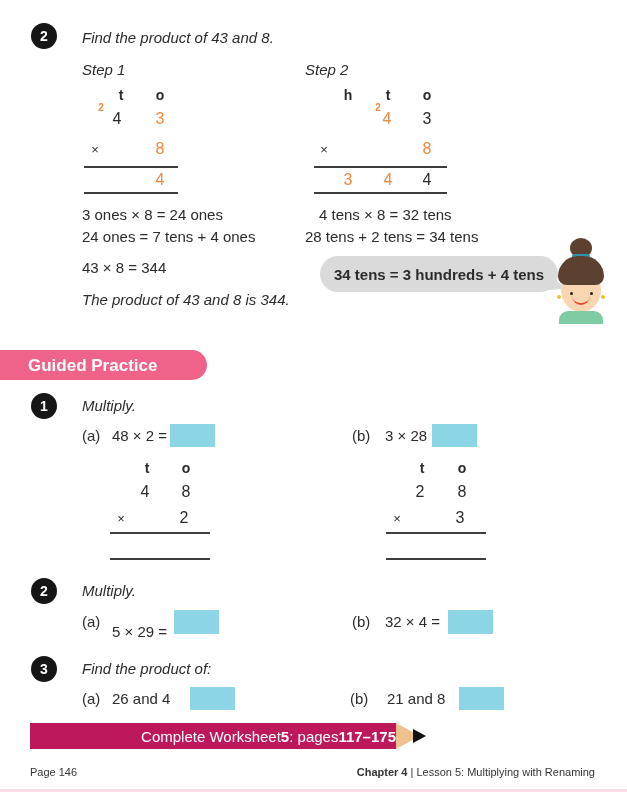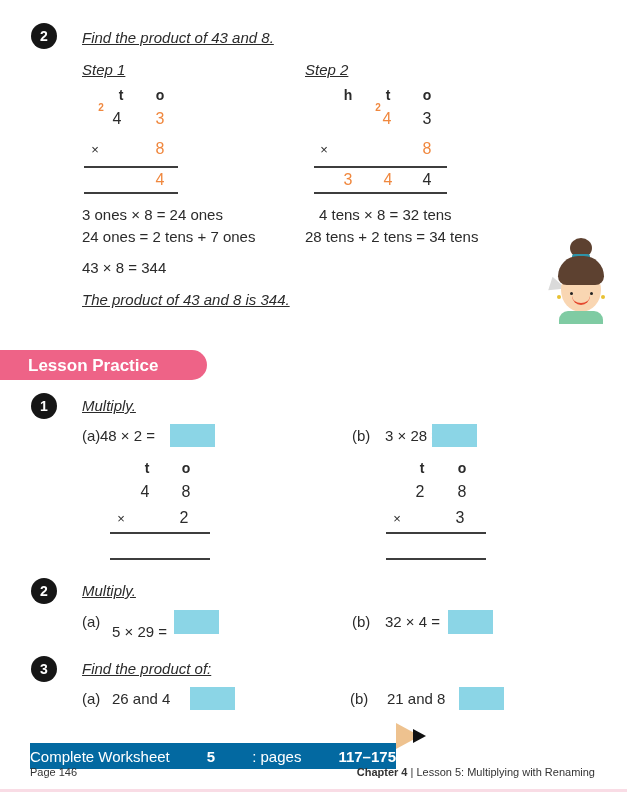--- a/index.html
+++ b/index.html
@@ -3,35 +3,35 @@
 <meta charset="utf-8">
 <style>
   html,body{margin:0;padding:0;background:#ffffff;}
   .page{position:relative;width:627px;height:792px;background:#ffffff;overflow:hidden;
         font-family:"Liberation Sans",sans-serif;color:#2b2b2b;}
   .abs{position:absolute;line-height:1;white-space:nowrap;}
   .ctr{transform:translateX(-50%);}
   .badge{width:26px;height:26px;border-radius:50%;background:#161616;color:#fff;
          font-weight:bold;font-size:14px;display:flex;align-items:center;justify-content:center;}
   .txt{font-size:15px;}
-  .it{font-style:italic;text-decoration:underline;}
+  .it{font-style:italic;}
   .head{font-weight:bold;font-size:14px;}
   .digit{font-size:16px;}
   .orange{color:#f0883f;}
   .carry{font-size:10px;font-weight:bold;}
   .opx{font-size:13px;}
   .hline{height:2px;background:#3d3d3d;}
   .ansbox{background:#8bd5e6;}
   .bubble{background:#dadada;border-radius:18px;display:flex;align-items:center;justify-content:center;
           font-size:15px;font-weight:600;}
   .bubble-tail{width:0;height:0;border-top:7px solid transparent;border-bottom:7px solid transparent;
                border-left:16px solid #dadada;}
   .gp-banner{background:#ee6387;border-radius:0 16px 16px 0;color:#fff;font-weight:bold;font-size:17px;
              display:flex;align-items:center;padding-left:28px;box-sizing:border-box;}
-  .ws-banner{background:#0369a1;color:#fff;font-size:15px;display:flex;align-items:center;justify-content:space-between;margin-top:20px;}
+  .ws-banner{background:#be185d;color:#fff;font-size:15px;display:flex;align-items:center;justify-content:flex-end;}
   .ws-banner b{font-weight:bold;}
   .pencil-wood{width:0;height:0;border-top:13px solid transparent;border-bottom:13px solid transparent;
                border-left:24px solid #eec28f;}
   .pencil-tip{width:0;height:0;border-top:7px solid transparent;border-bottom:7px solid transparent;
               border-left:13px solid #111;}
   .foot{font-size:11px;color:#333;}
   .foot b{font-weight:bold;}
   .char-part{position:absolute;}
 </style>
 </head>
@@ -63,47 +63,48 @@
   <div class="abs digit ctr" style="left:427px;top:111px;">3</div>
   <div class="abs opx ctr" style="left:324px;top:143px;">×</div>
   <div class="abs digit orange ctr" style="left:427px;top:141px;">8</div>
   <div class="abs hline" style="left:314px;top:166px;width:133px;"></div>
   <div class="abs digit orange ctr" style="left:348px;top:172px;">3</div>
   <div class="abs digit orange ctr" style="left:388px;top:172px;">4</div>
   <div class="abs digit ctr" style="left:427px;top:172px;">4</div>
   <div class="abs hline" style="left:314px;top:192px;width:133px;"></div>
 
   <div class="abs txt" style="left:82px;top:207px;">3 ones × 8 = 24 ones</div>
-  <div class="abs txt" style="left:82px;top:229px;">24 ones = 2 tens + 7 ones</div>
+  <div class="abs txt" style="left:82px;top:229px;">24 ones = 7 tens + 4 ones</div>
   <div class="abs txt" style="left:305px;top:207px;margin-left:14px;">4 tens × 8 = 32 tens</div>
   <div class="abs txt" style="left:305px;top:229px;">28 tens + 2 tens = 34 tens</div>
   <div class="abs txt" style="left:82px;top:260px;">43 × 8 = 344</div>
   <div class="abs txt it" style="left:82px;top:292px;">The product of 43 and 8 is 344.</div>
 
+  <div class="abs bubble" style="left:320px;top:256px;width:238px;height:36px;">34 tens = 3 hundreds + 4 tens</div>
   <div class="abs bubble-tail" style="left:550px;top:279px;transform:rotate(18deg);"></div>
 
   <div class="abs" style="left:550px;top:238px;width:62px;height:86px;">
     <div class="char-part" style="left:20px;top:0;width:22px;height:20px;border-radius:50%;background:#5d4130;"></div>
     <div class="char-part" style="left:22px;top:16px;width:18px;height:5px;border-radius:3px;background:#2e93a8;"></div>
     <div class="char-part" style="left:11px;top:30px;width:40px;height:44px;border-radius:50%;background:#f9d6b2;"></div>
     <div class="char-part" style="left:8px;top:18px;width:46px;height:29px;border-radius:23px 23px 10px 10px;background:#5d4130;"></div>
     <div class="char-part" style="left:20px;top:54px;width:3px;height:3px;border-radius:50%;background:#222;"></div>
     <div class="char-part" style="left:40px;top:54px;width:3px;height:3px;border-radius:50%;background:#222;"></div>
     <div class="char-part" style="left:7px;top:57px;width:4px;height:4px;border-radius:50%;background:#e8c132;"></div>
     <div class="char-part" style="left:51px;top:57px;width:4px;height:4px;border-radius:50%;background:#e8c132;"></div>
     <div class="char-part" style="left:22px;top:56px;width:18px;height:9px;border-bottom:2.5px solid #e5492f;border-radius:0 0 9px 9px;"></div>
     <div class="char-part" style="left:9px;top:73px;width:44px;height:13px;border-radius:9px 9px 0 0;background:#7fcba3;"></div>
   </div>
 
-  <div class="abs gp-banner" style="left:0;top:350px;width:207px;height:30px;">Lesson Practice</div>
+  <div class="abs gp-banner" style="left:0;top:350px;width:207px;height:30px;">Guided Practice</div>
 
   <div class="abs badge" style="left:31px;top:393px;">1</div>
   <div class="abs txt it" style="left:82px;top:398px;">Multiply.</div>
   <div class="abs txt" style="left:82px;top:428px;">(a)</div>
-  <div class="abs txt" style="left:100px;top:428px;">48 × 2 =</div>
+  <div class="abs txt" style="left:112px;top:428px;">48 × 2 =</div>
   <div class="abs ansbox" style="left:170px;top:424px;width:45px;height:23px;"></div>
 
   <div class="abs head ctr" style="left:147px;top:461px;">t</div>
   <div class="abs head ctr" style="left:186px;top:461px;">o</div>
   <div class="abs digit ctr" style="left:145px;top:484px;">4</div>
   <div class="abs digit ctr" style="left:186px;top:484px;">8</div>
   <div class="abs opx ctr" style="left:121px;top:512px;">×</div>
   <div class="abs digit ctr" style="left:184px;top:510px;">2</div>
   <div class="abs hline" style="left:110px;top:532px;width:100px;"></div>
   <div class="abs hline" style="left:110px;top:558px;width:100px;"></div>

